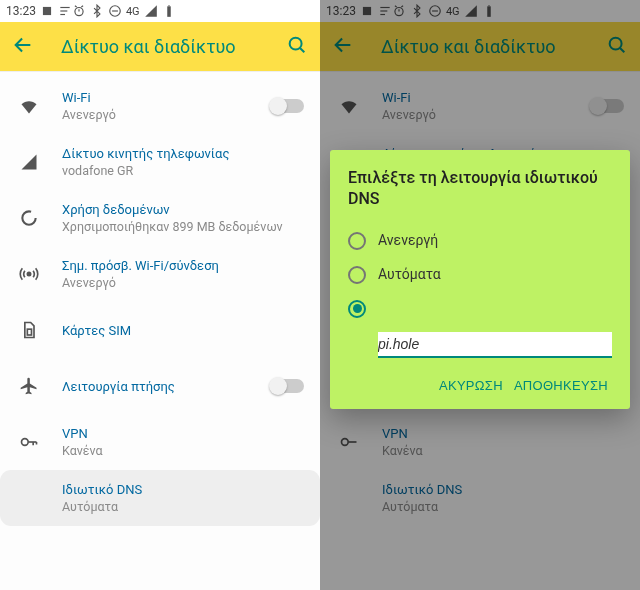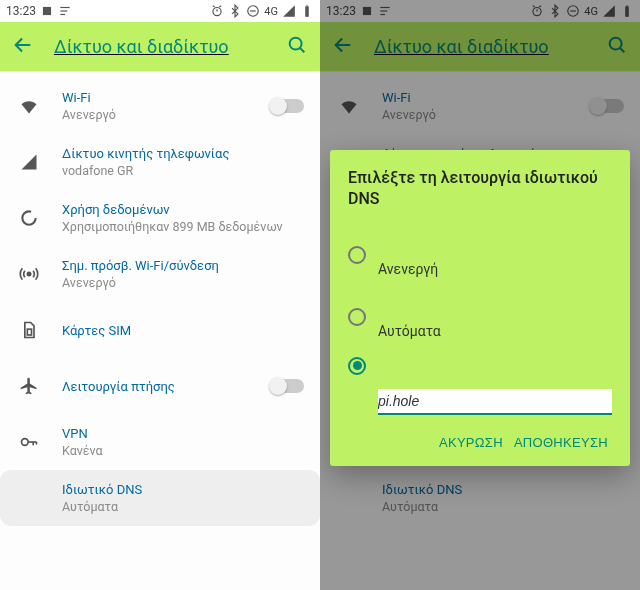--- a/index.html
+++ b/index.html
@@ -16,38 +16,36 @@
     height: 590px;
     position: relative;
     background: #fdfdfd;
     overflow: hidden;
   }
   .screen.right { background: #fdfdfd; }
   .statusbar {
     height: 22px;
     display: flex;
     align-items: center;
-    justify-content: space-between;
     padding: 0 6px;
     font-size: 12px;
     color: #444;
     background: #fff;
   }
   .statusbar .sb-left,
   .statusbar .sb-right { display: flex; align-items: center; gap: 4px; }
   .statusbar svg { width: 14px; height: 14px; display:block; }
   .appbar {
     height: 50px;
     display: flex;
     align-items: center;
     padding: 0 12px;
-    gap: 20px;
-    background: #bef264;
+    gap: 27px;
+    background: #fde047;
     border-bottom: 1px solid #eee;
-    text-decoration: underline;
   }
   .appbar .title {
     flex: 1;
     color: #00897b;
     font-size: 18px;
     font-weight: 400;
   }
   .appbar svg { width: 22px; height: 22px; }
   .arrow-back { color: #00897b; }
   .search-ic { color: #00897b; }
@@ -99,21 +97,21 @@
     padding: 8px 0;
   }
   .radio {
     width: 18px; height: 18px; border: 2px solid #757575; border-radius: 50%;
     display: flex; align-items: center; justify-content: center;
   }
   .radio.selected { border-color: #00897b; }
   .radio.selected::after {
     content: ""; width: 9px; height: 9px; background: #00897b; border-radius: 50%;
   }
-  .radio-label { font-size: 14px; color: #333; flex:1; line-height:1.25;margin-top:29px; }
+  .radio-label { font-size: 14px; color: #333; flex:1; line-height:1.25; }
   .dns-input {
     margin: 6px 0 4px 30px;
     padding: 4px 0;
     border: none;
     border-bottom: 2px solid #00897b;
     font-size: 14px; color: #333;
     width: calc(100% - 30px);
     outline: none;
     font-style: italic;
   }

